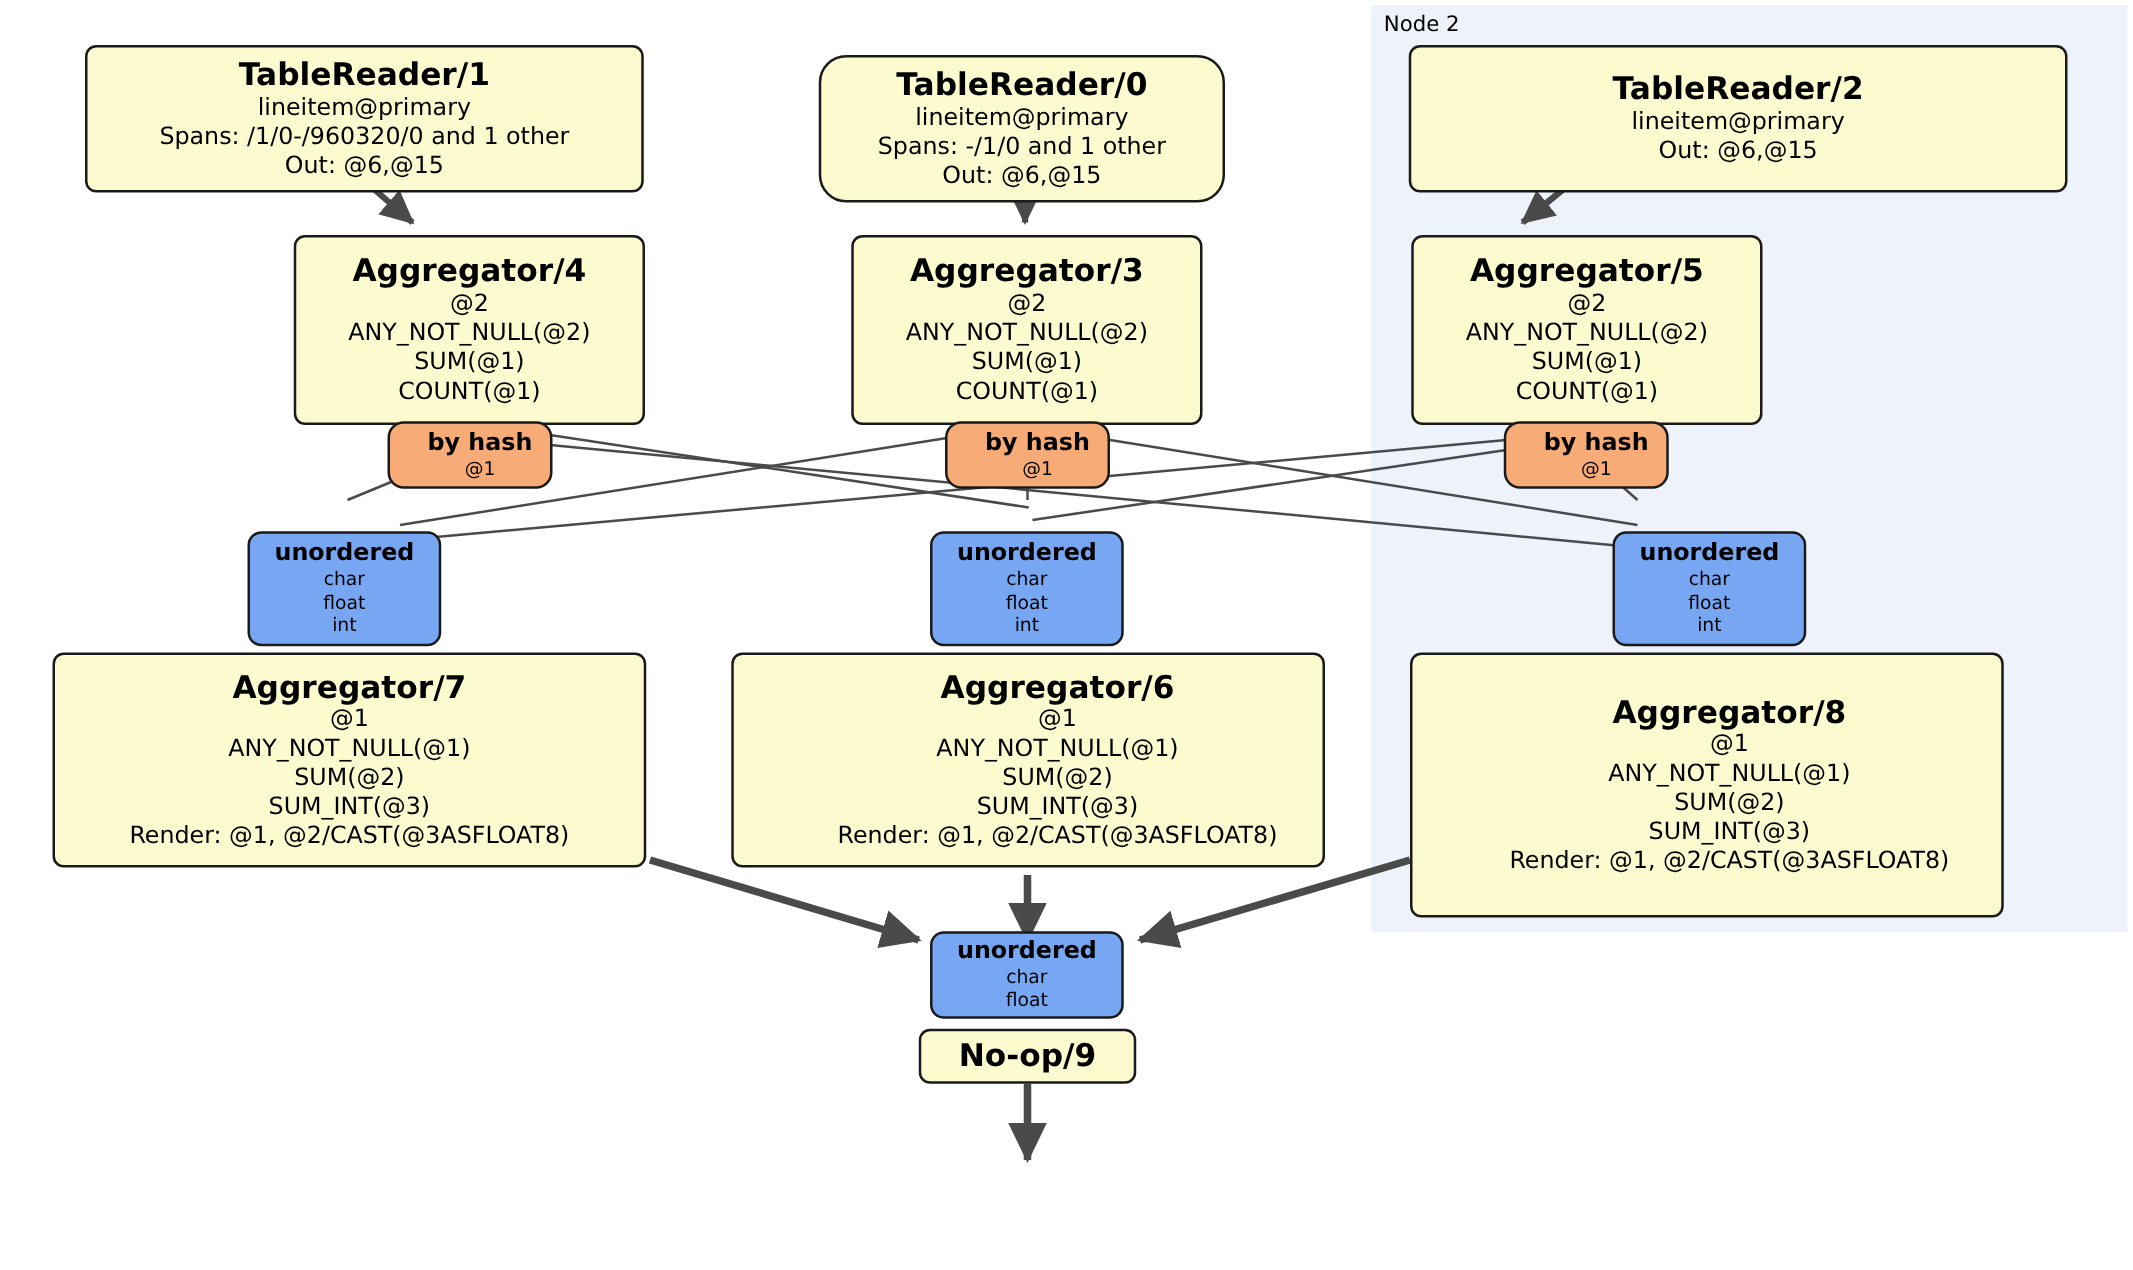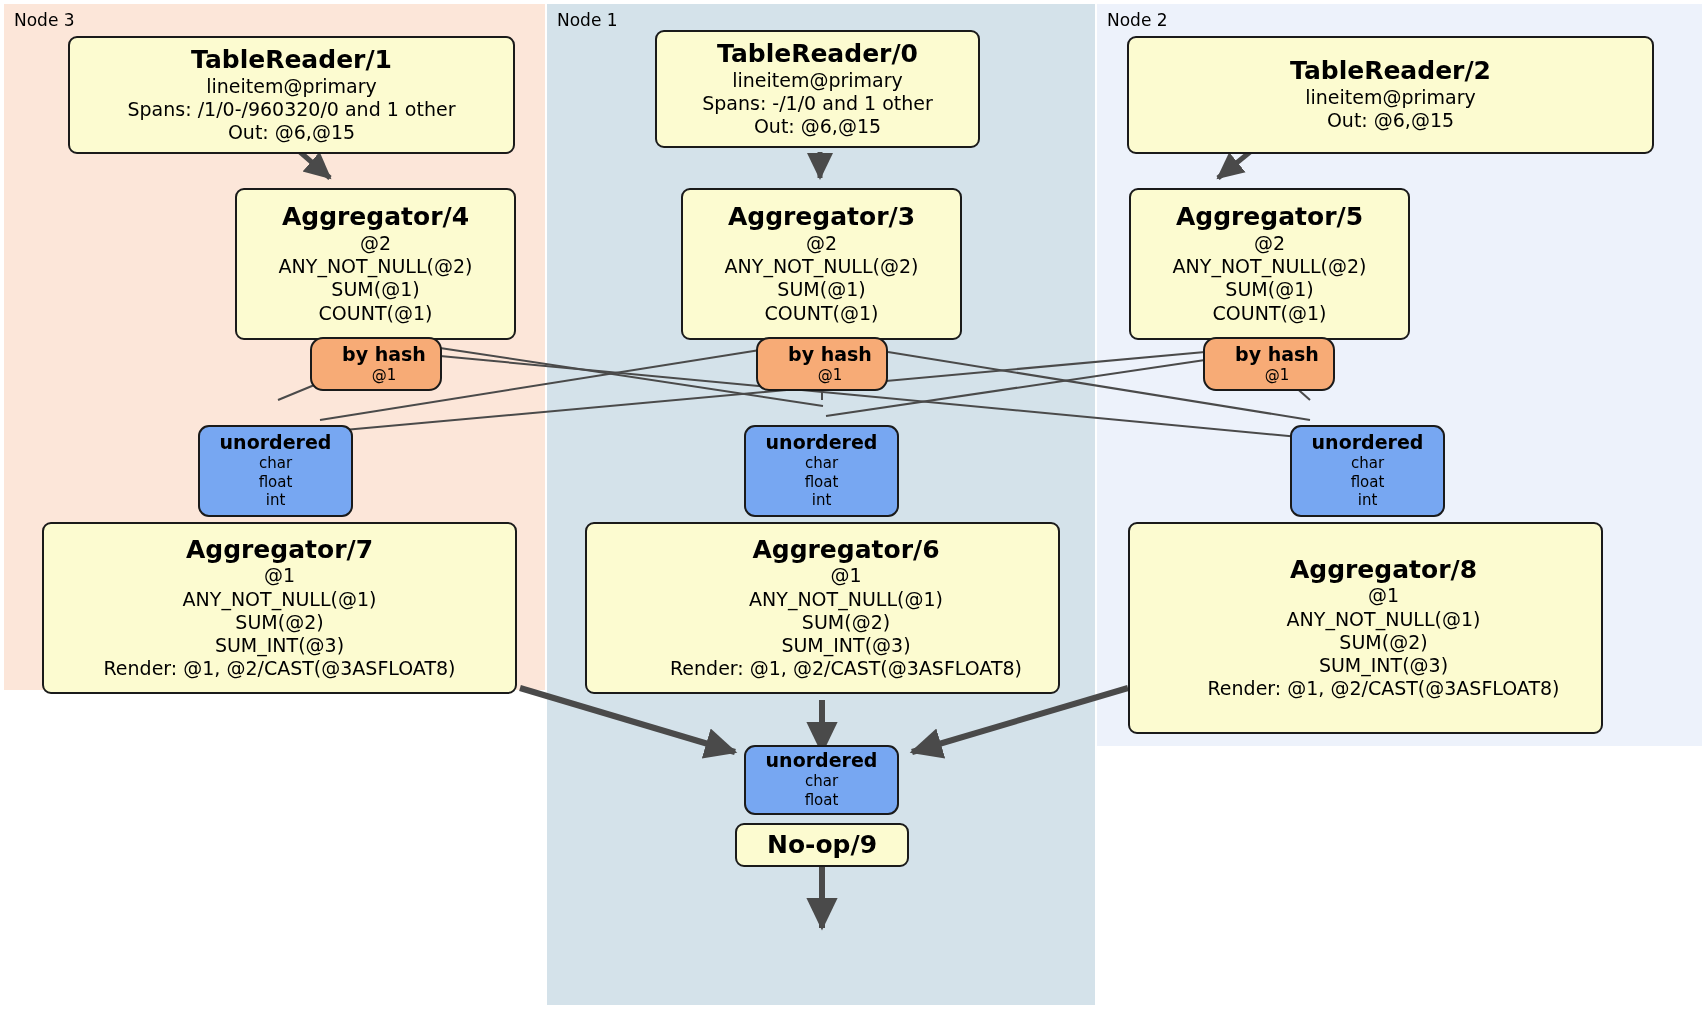--- a/index.html
+++ b/index.html
@@ -90,27 +90,21 @@
     color: #000;
     white-space: nowrap;
   }
   .lines { width: 100%; }
 </style>
 </head>
 <body>
 
 <div id="stage">
 
-  <div class="panel" style="left:4px; top:4px; width:541px; height:686px; background:#fce6d9;">
-    <div class="panel-label">Node 3</div>
-  </div>
-
-  <div class="panel" style="left:547px; top:4px; width:548px; height:1001px; background:#d4e2ea;">
-    <div class="panel-label">Node 1</div>
-  </div>
+
 
   <div class="panel" style="left:1097px; top:4px; width:605px; height:742px; background:#edf2fb;">
     <div class="panel-label">Node 2</div>
   </div>
 
   <svg id="edges" viewBox="0 0 1706 1016">
     <defs>
       <marker id="arrThin" markerWidth="9" markerHeight="9" refX="7.5" refY="4.2" orient="auto" markerUnits="strokeWidth">
         <path d="M0,0.6 L8,4.2 L0,7.8 z" fill="#4a4a4a"></path>
       </marker>
@@ -181,21 +175,21 @@
     <div class="ttl">Aggregator/7</div>
     <div class="lines">
         <div class="ln">@1</div>
         <div class="ln">ANY_NOT_NULL(@1)</div>
         <div class="ln">SUM(@2)</div>
         <div class="ln">SUM_INT(@3)</div>
         <div class="ln">Render: @1, @2/CAST(@3ASFLOAT8)</div>
       </div>
   </div>
 
-  <div class="node proc" style="left:655px; top:30px; width:325px; height:118px;">
+  <div class="node proc" style="left:655px; top:44px; width:325px; height:118px;border-radius:22px;">
     <div class="ttl">TableReader/0</div>
     <div class="lines">
         <div class="ln">lineitem@primary</div>
         <div class="ln">Spans: -/1/0 and 1 other</div>
         <div class="ln">Out: @6,@15</div>
       </div>
   </div>
 
   <div class="node proc" style="left:681px; top:188px; width:281px; height:152px;">
     <div class="ttl">Aggregator/3</div>

